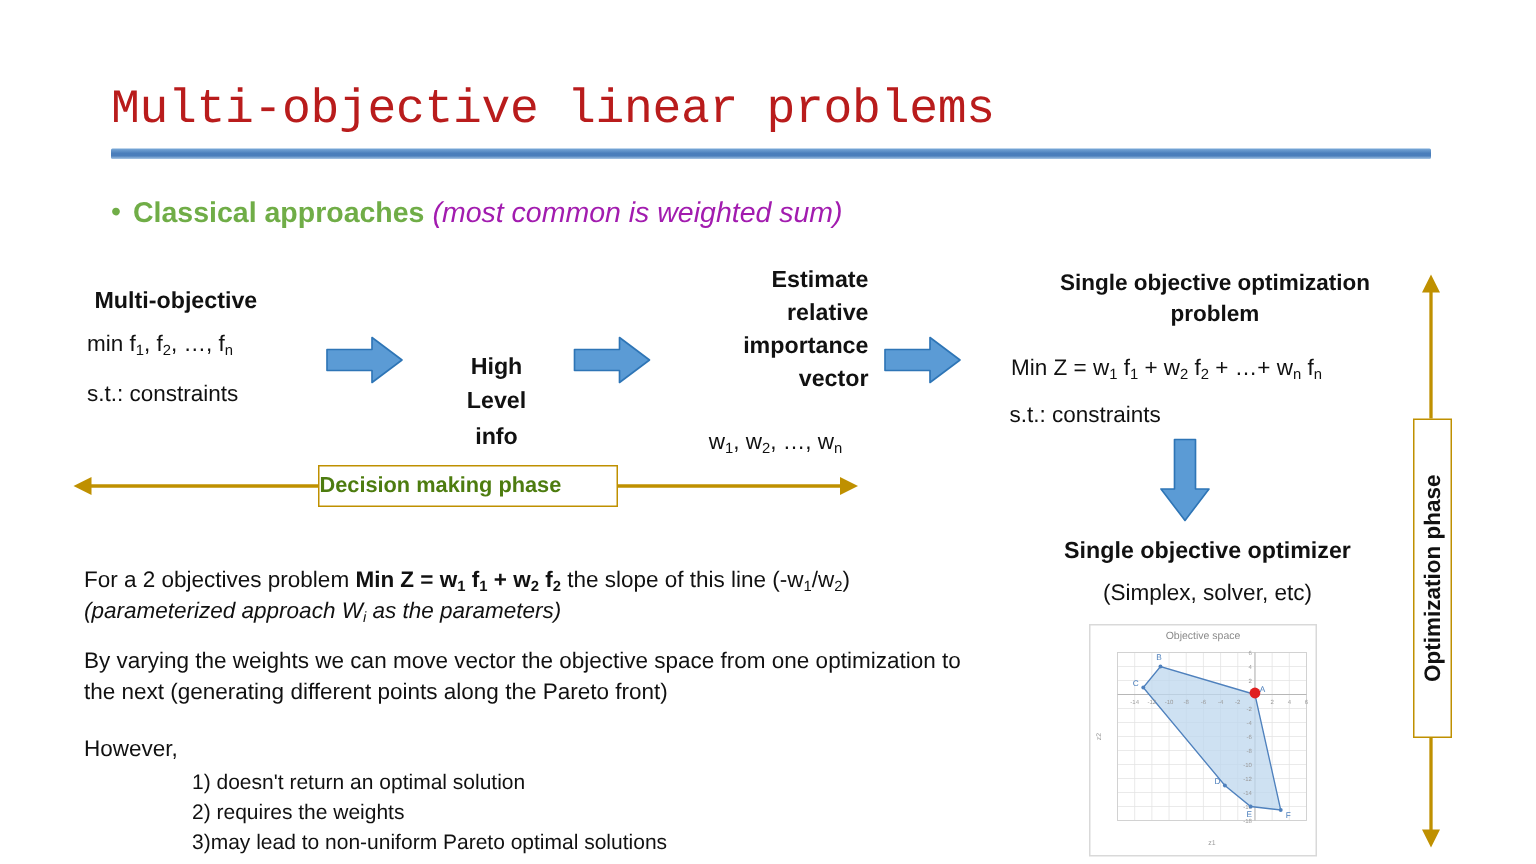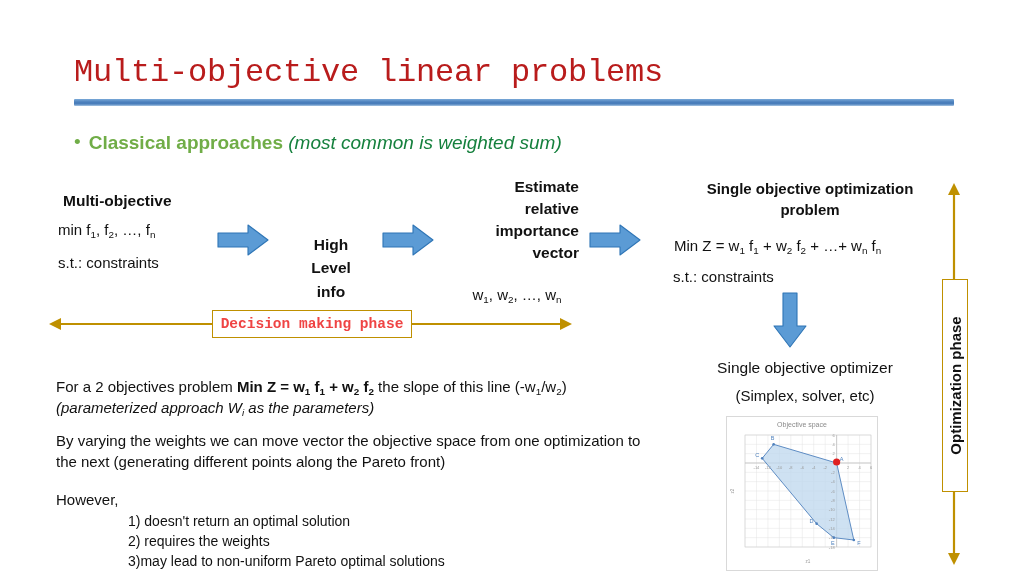--- a/index.html
+++ b/index.html
@@ -55,21 +55,21 @@
     color: #70ad47;
     font-size: 19px;
     margin-right: 8px;
     vertical-align: 1px;
   }
   .green-bold {
     color: #70ad47;
     font-weight: bold;
   }
   .green-italic {
-    color: #15803d;
+    color: #a21caf;
     font-style: italic;
     font-weight: normal;
   }
 
   
   .txt {
     position: absolute;
     font-size: 15px;
     line-height: 1.45;
     color: #111;
@@ -106,21 +106,21 @@
   #stage4-title {
     left: 660px; top: 178px; width: 300px;
     font-size: 15px; font-weight: bold; text-align: center; line-height: 1.42;
   }
   #stage4-l1 { left: 650px; top: 235px; font-size: 15px; white-space: nowrap; margin-left: 24px; }
   #stage4-l2 { left: 673px; top: 266px; font-size: 15px; }
 
   
   #optimizer-title {
     left: 660px; top: 357px; width: 290px;
-    font-size: 15.5px; font-weight: normal; text-align: center;
+    font-size: 15.5px; font-weight: bold; text-align: center;
   }
   #optimizer-sub {
     left: 660px; top: 385px; width: 290px;
     font-size: 15px; text-align: center;
   }
 
   
   .blue-arrow-right {
     position: absolute;
     width: 52px;
@@ -133,22 +133,22 @@
 
   
   #dm-arrow { position: absolute; left: 48px; top: 313px; width: 525px; height: 22px; }
   #dm-box {
     position: absolute;
     left: 212px; top: 310px;
     width: 200px; height: 28px;
     border: 1.4px solid #bf9000;
     background: #ffffff;
     box-sizing: border-box;
-    display: flex; align-items: center; justify-content: center;
-    font-size: 14.5px; font-weight: bold; color: #ef4444; font-family: Liberation Mono, monospace;
+    display: flex; align-items: center; 
+    font-size: 14.5px; font-weight: bold; color: #4d7c0f;
   }
 
   
   #opt-arrow { position: absolute; left: 943px; top: 182px; width: 22px; height: 384px; }
   #opt-box {
     position: absolute;
     left: 942px; top: 279px;
     width: 26px; height: 213px;
     border: 1.4px solid #bf9000;
     background: #ffffff;

